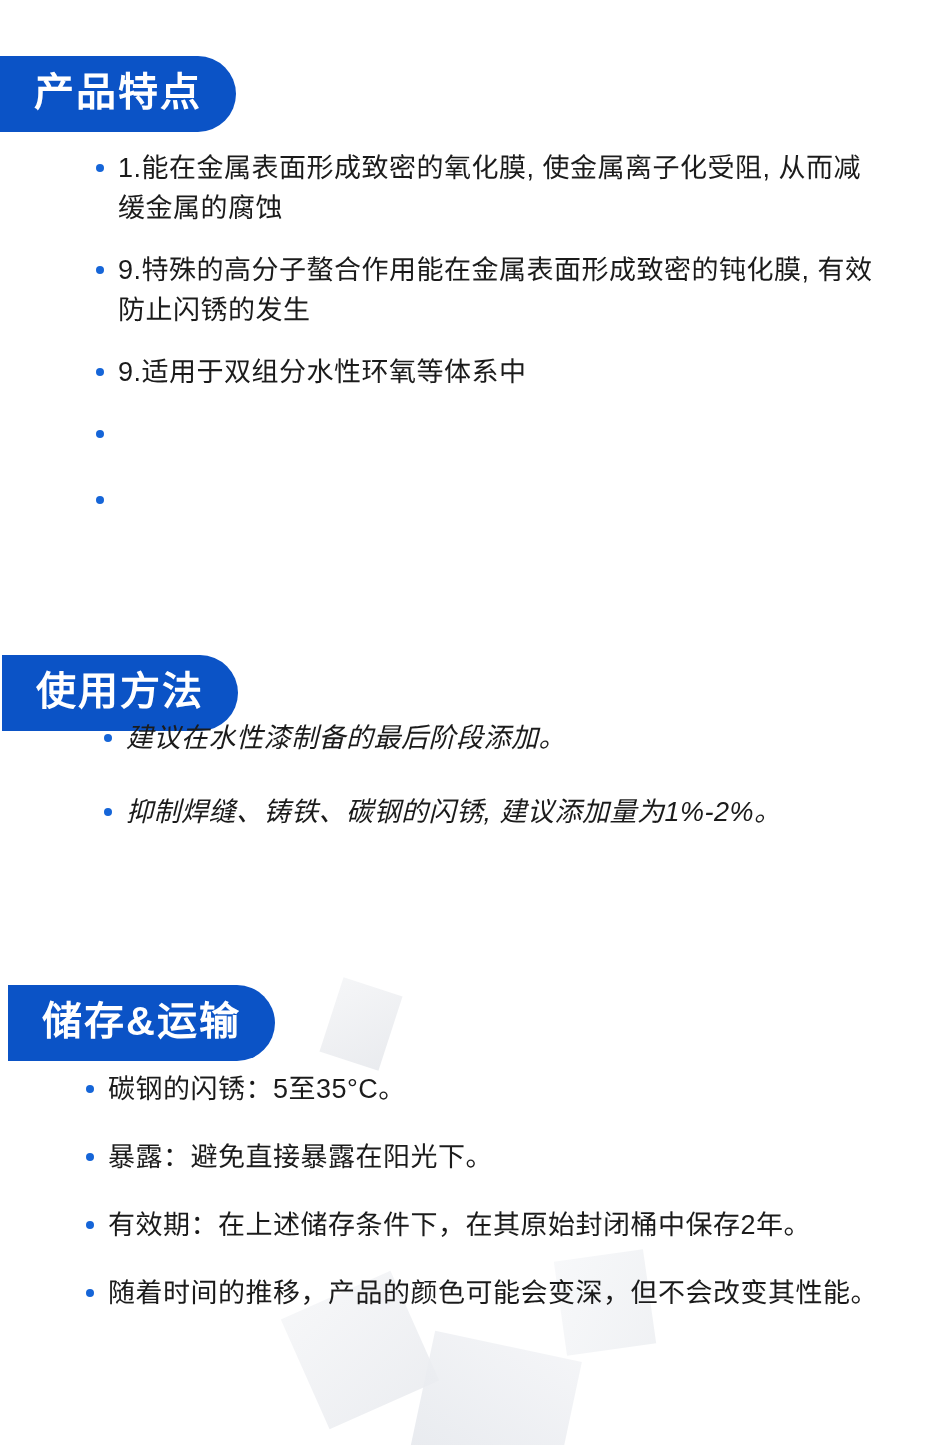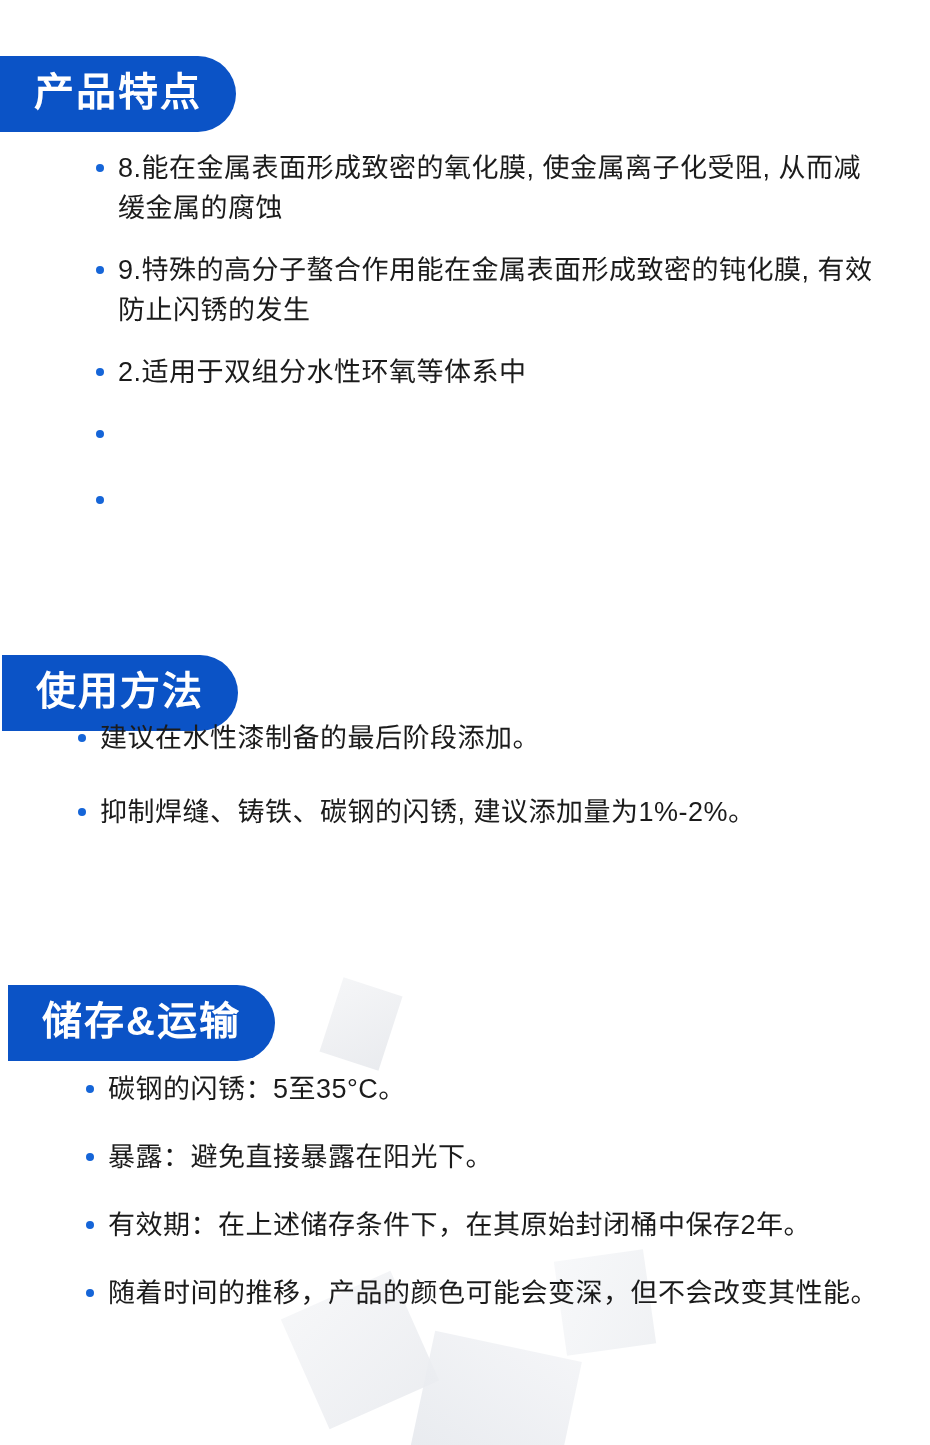--- a/index.html
+++ b/index.html
@@ -113,23 +113,24 @@
     line-height: 40px;
     margin-bottom: 22px;
     letter-spacing: 0.5px;
   }
   .list1 li::before { top: 16px; }
   .list1 li.empty { min-height: 40px; margin-bottom: 26px; }
 
   
   .list2 {
     position: absolute;
-    left: 70px;
+    left: 96px;
     top: 718px;
     width: 810px;
+    font-style: italic;
   }
   .list2 li {
     font-size: 27px;
     line-height: 40px;
     margin-bottom: 34px;
     letter-spacing: 0.5px;
   }
   .list2 li::before { top: 16px; }
 
   
@@ -157,23 +158,23 @@
   <div class="shard s3"></div>
   <div class="shard s4"></div>
 
   <div class="content">
 
     <div class="sec-wrap sec1">
       <div class="section-head">产品特点</div>
     </div>
 
     <ul class="bullets list1">
-      <li>8.能在金属表面形成致密的氧化膜, 使金属离子化受阻, 从而减缓金属的腐蚀</li>
+      <li>1.能在金属表面形成致密的氧化膜, 使金属离子化受阻, 从而减缓金属的腐蚀</li>
       <li>9.特殊的高分子螯合作用能在金属表面形成致密的钝化膜, 有效防止闪锈的发生</li>
-      <li>2.适用于双组分水性环氧等体系中</li>
+      <li>9.适用于双组分水性环氧等体系中</li>
       <li class="empty"></li>
       <li class="empty"></li>
     </ul>
 
     <div class="sec-wrap sec2">
       <div class="section-head">使用方法</div>
     </div>
 
     <ul class="bullets list2">
       <li>建议在水性漆制备的最后阶段添加。</li>

